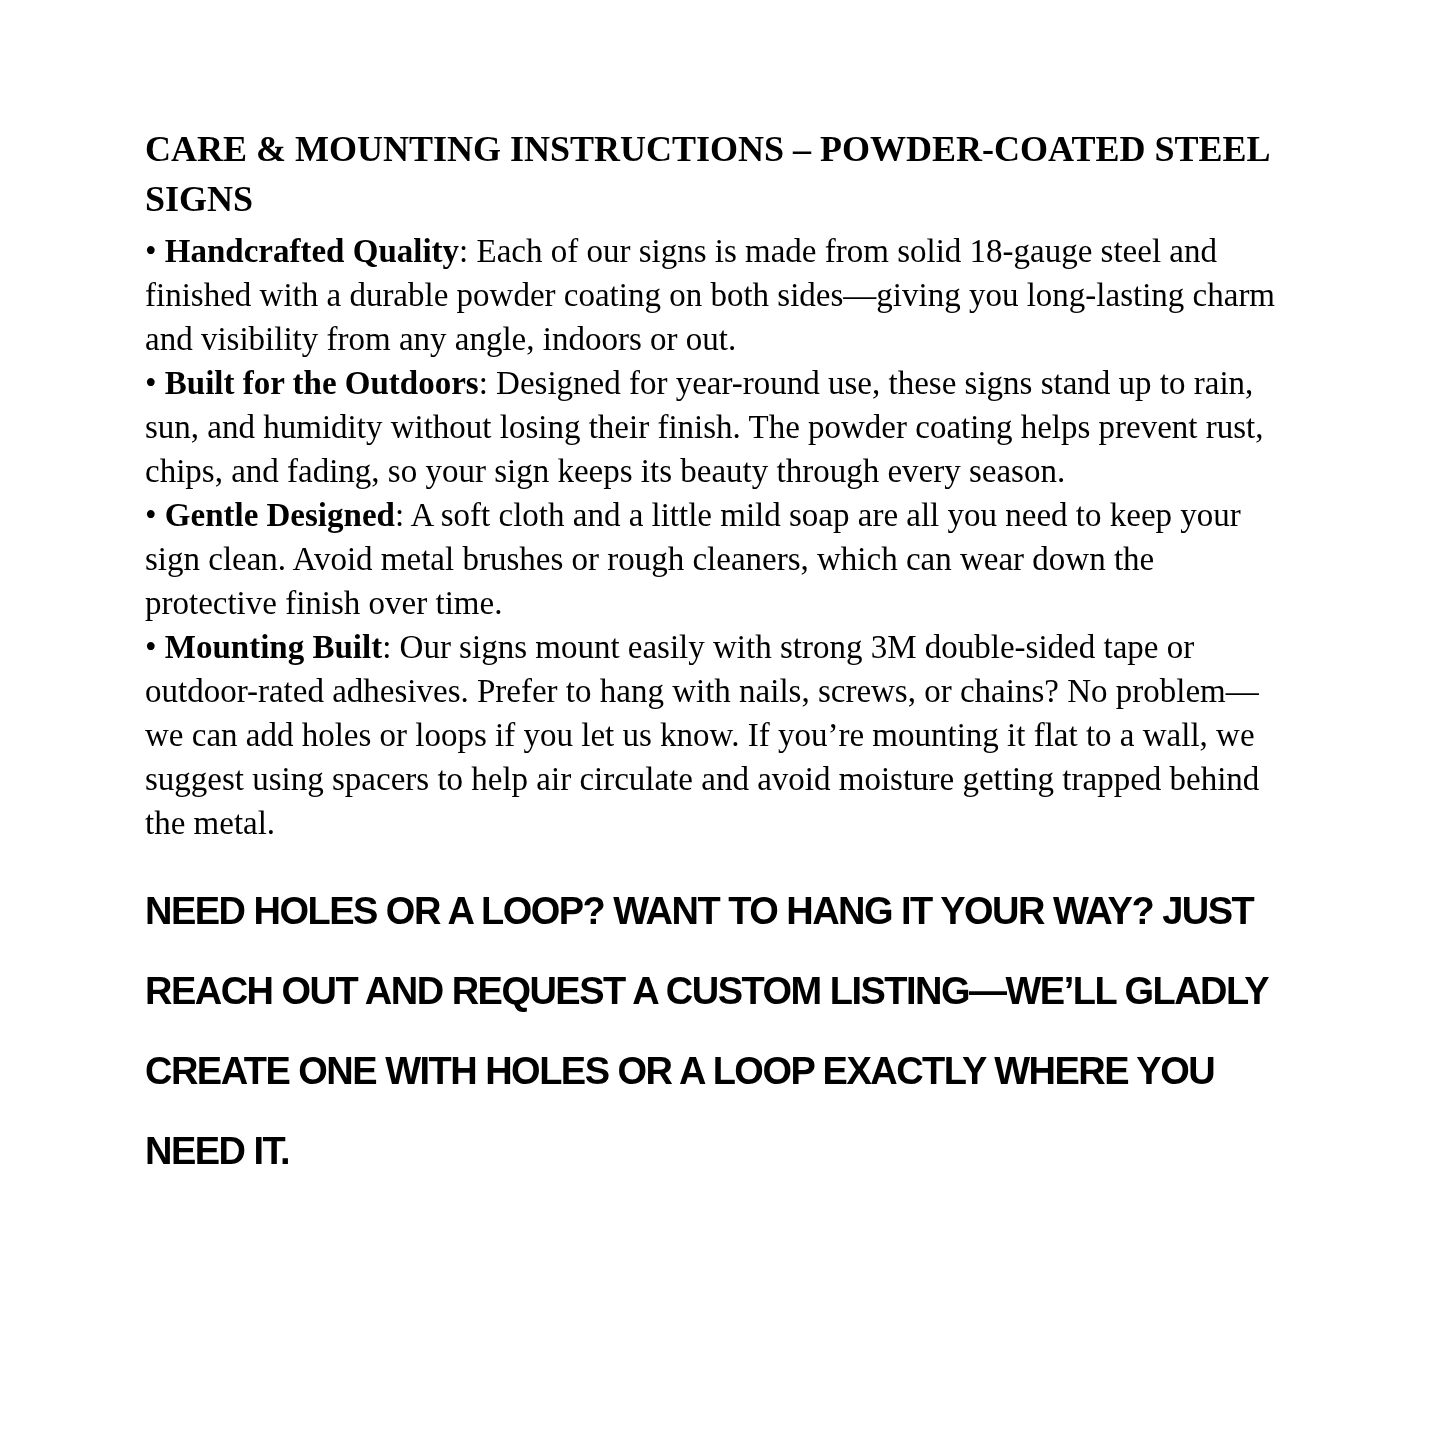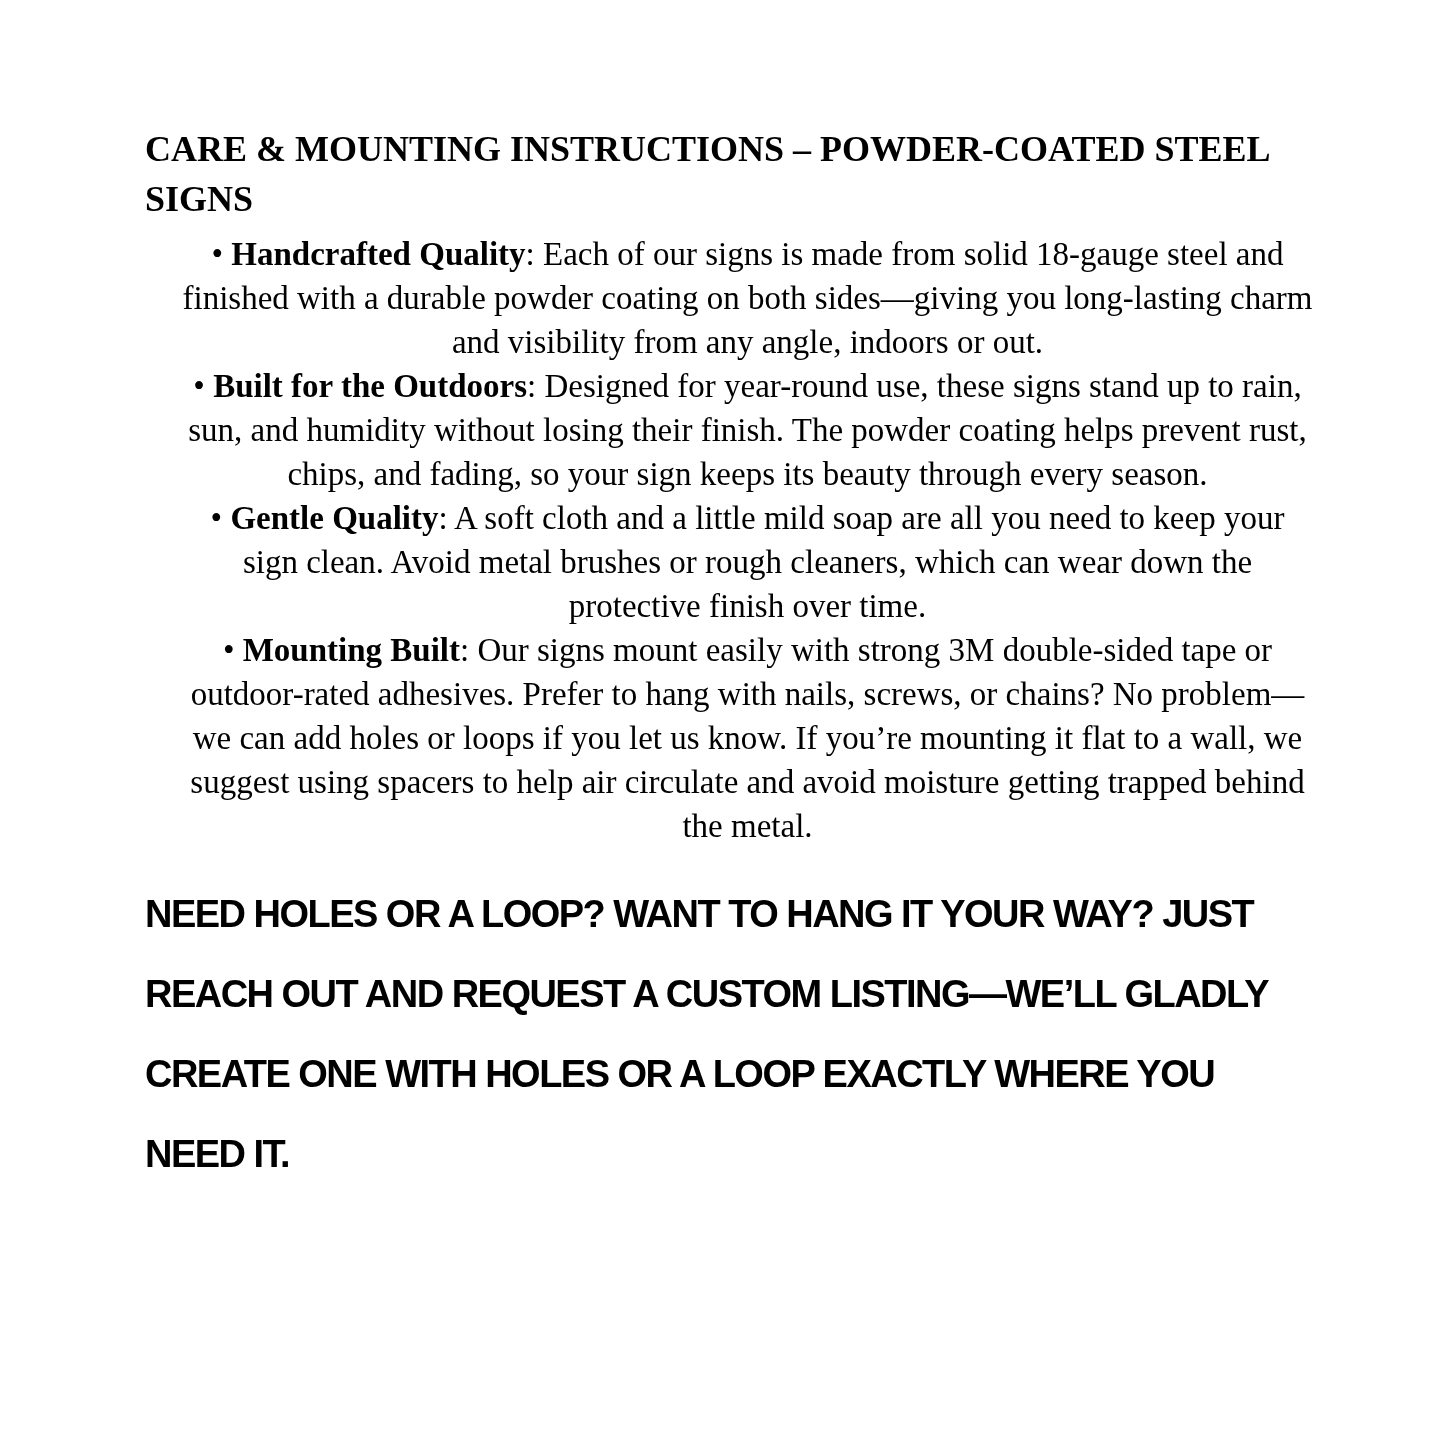--- a/index.html
+++ b/index.html
@@ -23,22 +23,21 @@
   .heading {
     font-family: "Liberation Serif", serif;
     font-weight: 700;
     font-size: 36px;
     line-height: 50px;
     margin: 0 0 5px 0;
     white-space: pre-line;
     color: #000000;
   }
   .care-list {
-    margin: 8px;
-    text-align: center;
+    margin: 0;
   }
   .bullet-item {
     font-family: "Liberation Serif", serif;
     font-weight: 400;
     font-size: 33px;
     line-height: 44px;
     margin: 0;
     white-space: pre-line;
     color: #000000;
   }
@@ -69,21 +68,21 @@
   <h1 class="heading">CARE &amp; MOUNTING INSTRUCTIONS – POWDER-COATED STEEL
 SIGNS</h1>
 
   <section class="care-list">
     <p class="bullet-item"><span class="marker">• </span><strong class="label">Handcrafted Quality</strong><span class="body">: Each of our signs is made from solid 18-gauge steel and
 finished with a durable powder coating on both sides—giving you long-lasting charm
 and visibility from any angle, indoors or out.</span></p>
     <p class="bullet-item"><span class="marker">• </span><strong class="label">Built for the Outdoors</strong><span class="body">: Designed for year-round use, these signs stand up to rain,
 sun, and humidity without losing their finish. The powder coating helps prevent rust,
 chips, and fading, so your sign keeps its beauty through every season.</span></p>
-    <p class="bullet-item"><span class="marker">• </span><strong class="label">Gentle Quality</strong><span class="body">: A soft cloth and a little mild soap are all you need to keep your
+    <p class="bullet-item"><span class="marker">• </span><strong class="label">Gentle Designed</strong><span class="body">: A soft cloth and a little mild soap are all you need to keep your
 sign clean. Avoid metal brushes or rough cleaners, which can wear down the
 protective finish over time.</span></p>
     <p class="bullet-item"><span class="marker">• </span><strong class="label">Mounting Built</strong><span class="body">: Our signs mount easily with strong 3M double-sided tape or
 outdoor-rated adhesives. Prefer to hang with nails, screws, or chains? No problem—
 we can add holes or loops if you let us know. If you’re mounting it flat to a wall, we
 suggest using spacers to help air circulate and avoid moisture getting trapped behind
 the metal.</span></p>
   </section>
 
   <section class="callout">

